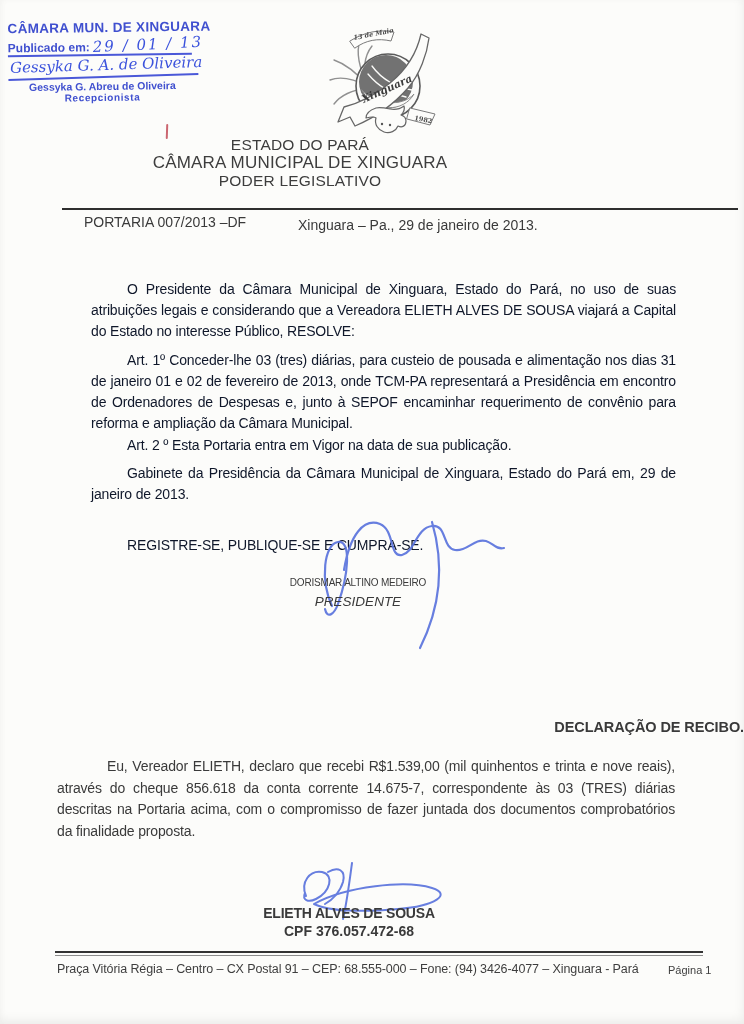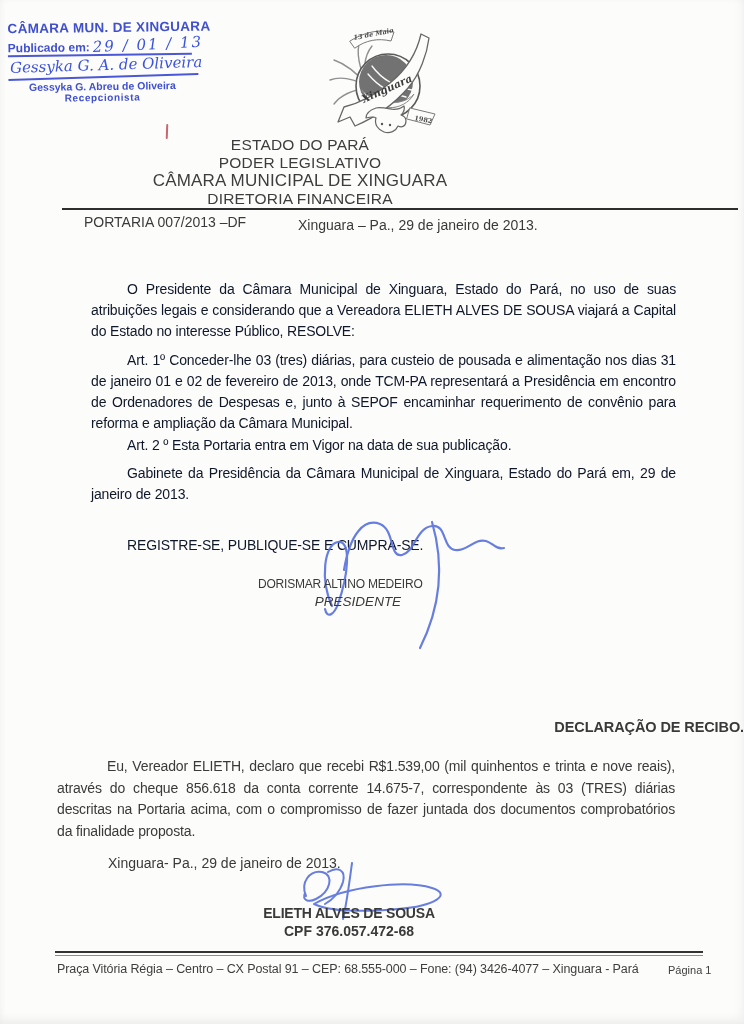--- a/index.html
+++ b/index.html
@@ -40,21 +40,21 @@
   
   .bodytext{position:absolute; left:83px; width:585px; margin:8px;
     font-size:14px; line-height:21px; text-align:justify; text-indent:36px;
     letter-spacing:-0.15px; color:#0f172a;}
   .p1{top:271px} .p2{top:342px} .p3{top:427px} .p4{top:455px}
   .register{top:527px; text-align:left;}
 
   
   .sig-svg{position:absolute; pointer-events:none;}
   .sig1{left:292px; top:508px;}
-  .sig1-name{position:absolute; left:258px; top:577px; width:200px; text-align:left; font-size:12px; letter-spacing:-0.2px; white-space:nowrap;}
+  .sig1-name{position:absolute; left:258px; top:577px; width:200px; text-align:center; font-size:10px; letter-spacing:-0.2px; white-space:nowrap;}
   .sig1-title{position:absolute; left:258px; top:594px; width:200px; text-align:center; font-size:13.5px;font-style:italic;}
 
   
   .decl-title{position:absolute; left:0; top:719px; width:744px; text-align:right; font-weight:bold; font-size:14.5px; letter-spacing:-0.1px;}
   .decl-text{position:absolute; left:49px; top:748px; width:618px; margin:8px;
     font-size:14px; line-height:21.5px; text-align:justify; text-indent:50px; letter-spacing:-0.15px;}
   .decl-date{position:absolute; left:108px; top:855px; font-size:14px;}
   .sig2{left:288px; top:862px;}
   .sig2-name{position:absolute; left:249px; top:905px; width:200px; text-align:center; font-weight:bold; font-size:14px; letter-spacing:-0.2px; white-space:nowrap;}
   .sig2-cpf{position:absolute; left:249px; top:923px; width:200px; text-align:center; font-weight:bold; font-size:14px;}
@@ -96,23 +96,22 @@
       <path d="M88,80 L113,86 L108,97 L85,91 Z" fill="#fcfcfa" stroke="#7a7a7a" stroke-width="1"></path>
       <text x="92" y="92" transform="rotate(11 92 92)" font-family="DejaVu Serif, serif" font-weight="bold" font-size="6.5" fill="#4a4a4a">1982</text>
       <path d="M54,80 C48,82 44,86 44,90 C48,89 52,88 54,90 C52,96 56,102 62,104 C68,106 74,103 76,98 C80,100 84,98 84,93 C84,90 82,88 79,87 C82,84 83,81 82,78 C78,81 73,82 68,81 C63,80 58,79 54,80 Z" fill="#fcfcfa" stroke="#666" stroke-width="1.2"></path>
       <circle cx="60" cy="96" r="1.2" fill="#555"></circle>
       <circle cx="68" cy="97" r="1.2" fill="#555"></circle>
     </g>
   </svg>
 
   <div class="header-block">
     <div class="header-line">ESTADO DO PARÁ</div>
+    <div class="header-line big">CÂMARA MUNICIPAL DE XINGUARA</div>
     <div class="header-line">PODER LEGISLATIVO</div>
-    <div class="header-line big">CÂMARA MUNICIPAL DE XINGUARA</div>
-    <div class="header-line">DIRETORIA FINANCEIRA</div>
   </div>
 
   <div class="rule"></div>
 
   <div class="meta-portaria">PORTARIA 007/2013 –DF</div>
   <div class="meta-date">Xinguara – Pa., 29 de janeiro de 2013.</div>
 
   <p class="bodytext p1">O Presidente da Câmara Municipal de Xinguara, Estado do Pará, no uso de suas atribuições legais e considerando que a Vereadora ELIETH ALVES DE SOUSA viajará a Capital do Estado no interesse Público, RESOLVE:</p>
   <p class="bodytext p2">Art. 1º Conceder-lhe 03 (tres) diárias, para custeio de pousada e alimentação nos dias 31 de janeiro 01 e 02 de fevereiro de 2013, onde TCM-PA representará a Presidência em encontro de Ordenadores de Despesas e, junto à SEPOF encaminhar requerimento de convênio para reforma e ampliação da Câmara Municipal.</p>
   <p class="bodytext p3">Art. 2 º Esta Portaria entra em Vigor na data de sua publicação.</p>
@@ -124,21 +123,20 @@
       <path d="M40,98 C28,72 32,36 46,34 C60,32 56,68 46,96 C42,107 35,111 33,101"></path>
       <path d="M52,62 C58,26 72,10 88,16 C103,22 97,50 110,47 C123,44 124,20 140,18 C155,16 150,40 163,42 C175,44 182,30 194,33 C201,35 204,42 212,40"></path>
       <path d="M140,14 C152,55 150,96 128,140"></path>
     </g>
   </svg>
   <div class="sig1-name">DORISMAR ALTINO MEDEIRO</div>
   <div class="sig1-title">PRESIDENTE</div>
 
   <div class="decl-title">DECLARAÇÃO DE RECIBO.</div>
   <p class="decl-text">Eu, Vereador ELIETH, declaro que recebi R$1.539,00 (mil quinhentos e trinta e nove reais), através do cheque 856.618 da conta corrente 14.675-7, correspondente às 03 (TRES) diárias descritas na Portaria acima, com o compromisso de fazer juntada dos documentos comprobatórios da finalidade proposta.</p>
-  <div class="decl-date">Xinguara- Pa., 29 de janeiro de 2013.</div>
 
   <svg class="sig-svg sig2" width="165" height="58" viewBox="0 0 165 58">
     <g fill="none" stroke="#5b74dd" stroke-width="2" stroke-linecap="round" opacity="0.92">
       <path d="M18,34 C12,20 22,8 34,10 C47,13 42,30 28,37 C20,41 14,38 17,31"></path>
       <path d="M40,10 C50,4 58,8 55,20 C52,30 44,38 37,42"></path>
       <path d="M64,1 C62,16 59,40 55,57"></path>
       <path d="M26,42 C58,24 118,18 144,26 C164,32 148,44 110,47 C78,50 42,50 26,42"></path>
     </g>
   </svg>
   <div class="sig2-name">ELIETH ALVES DE SOUSA</div>

